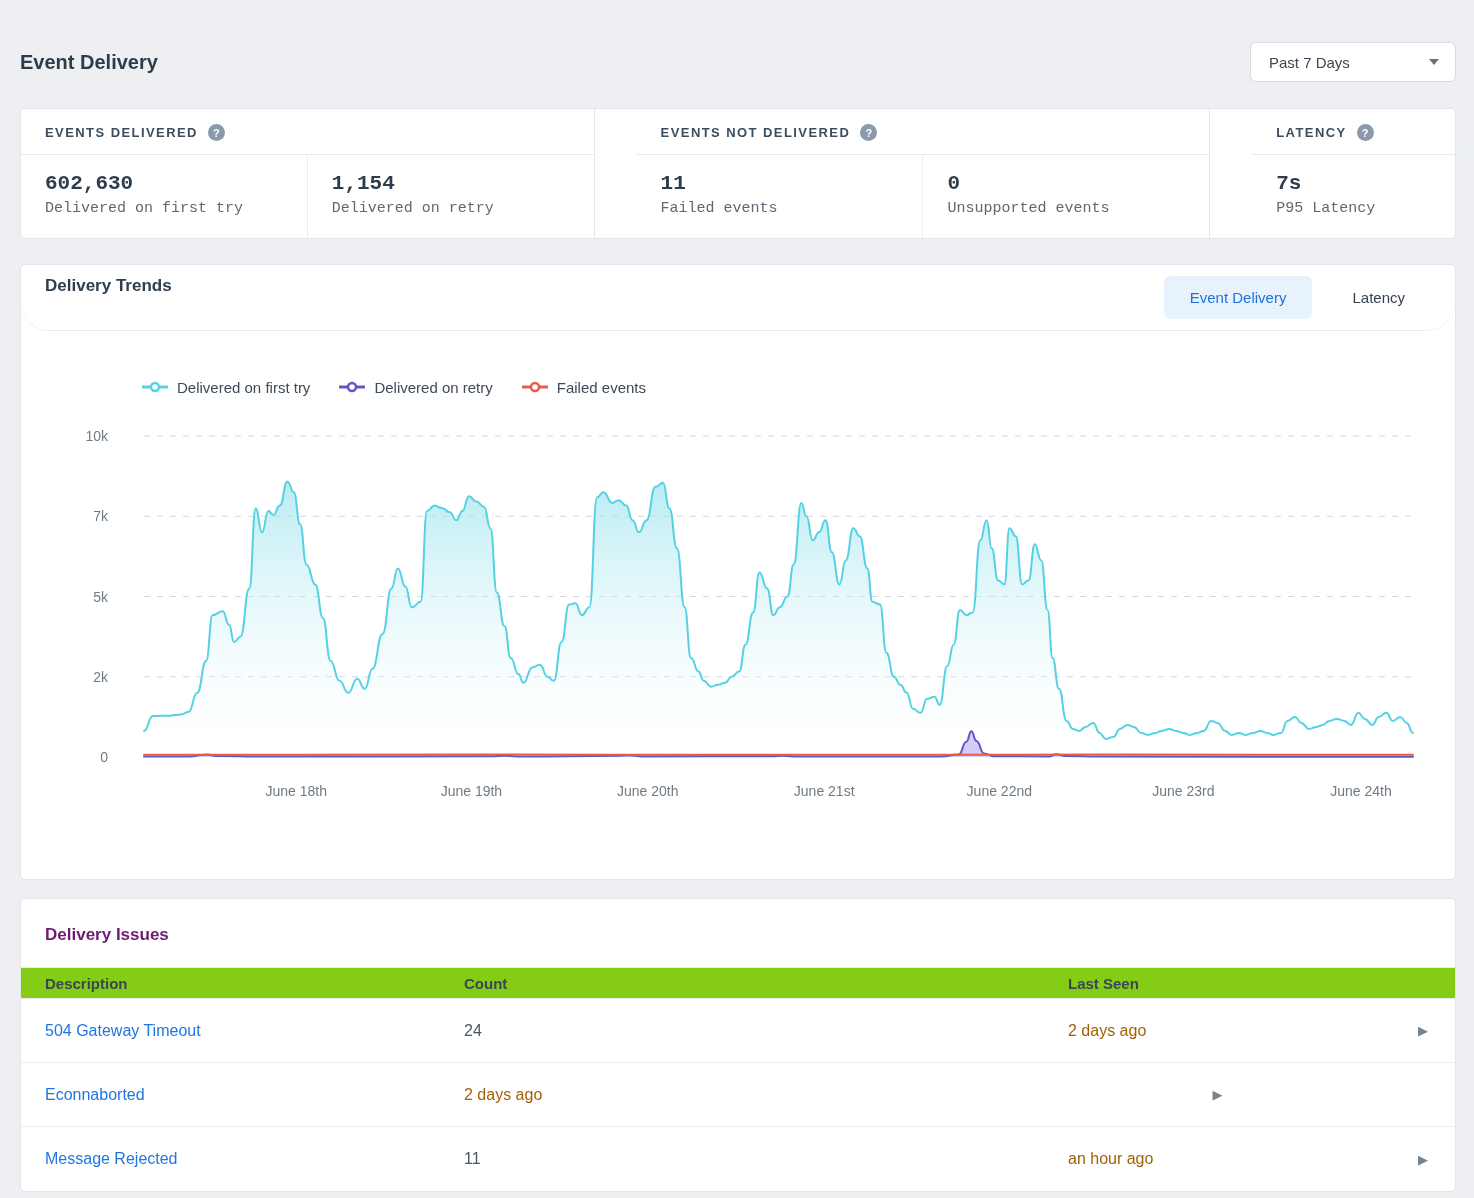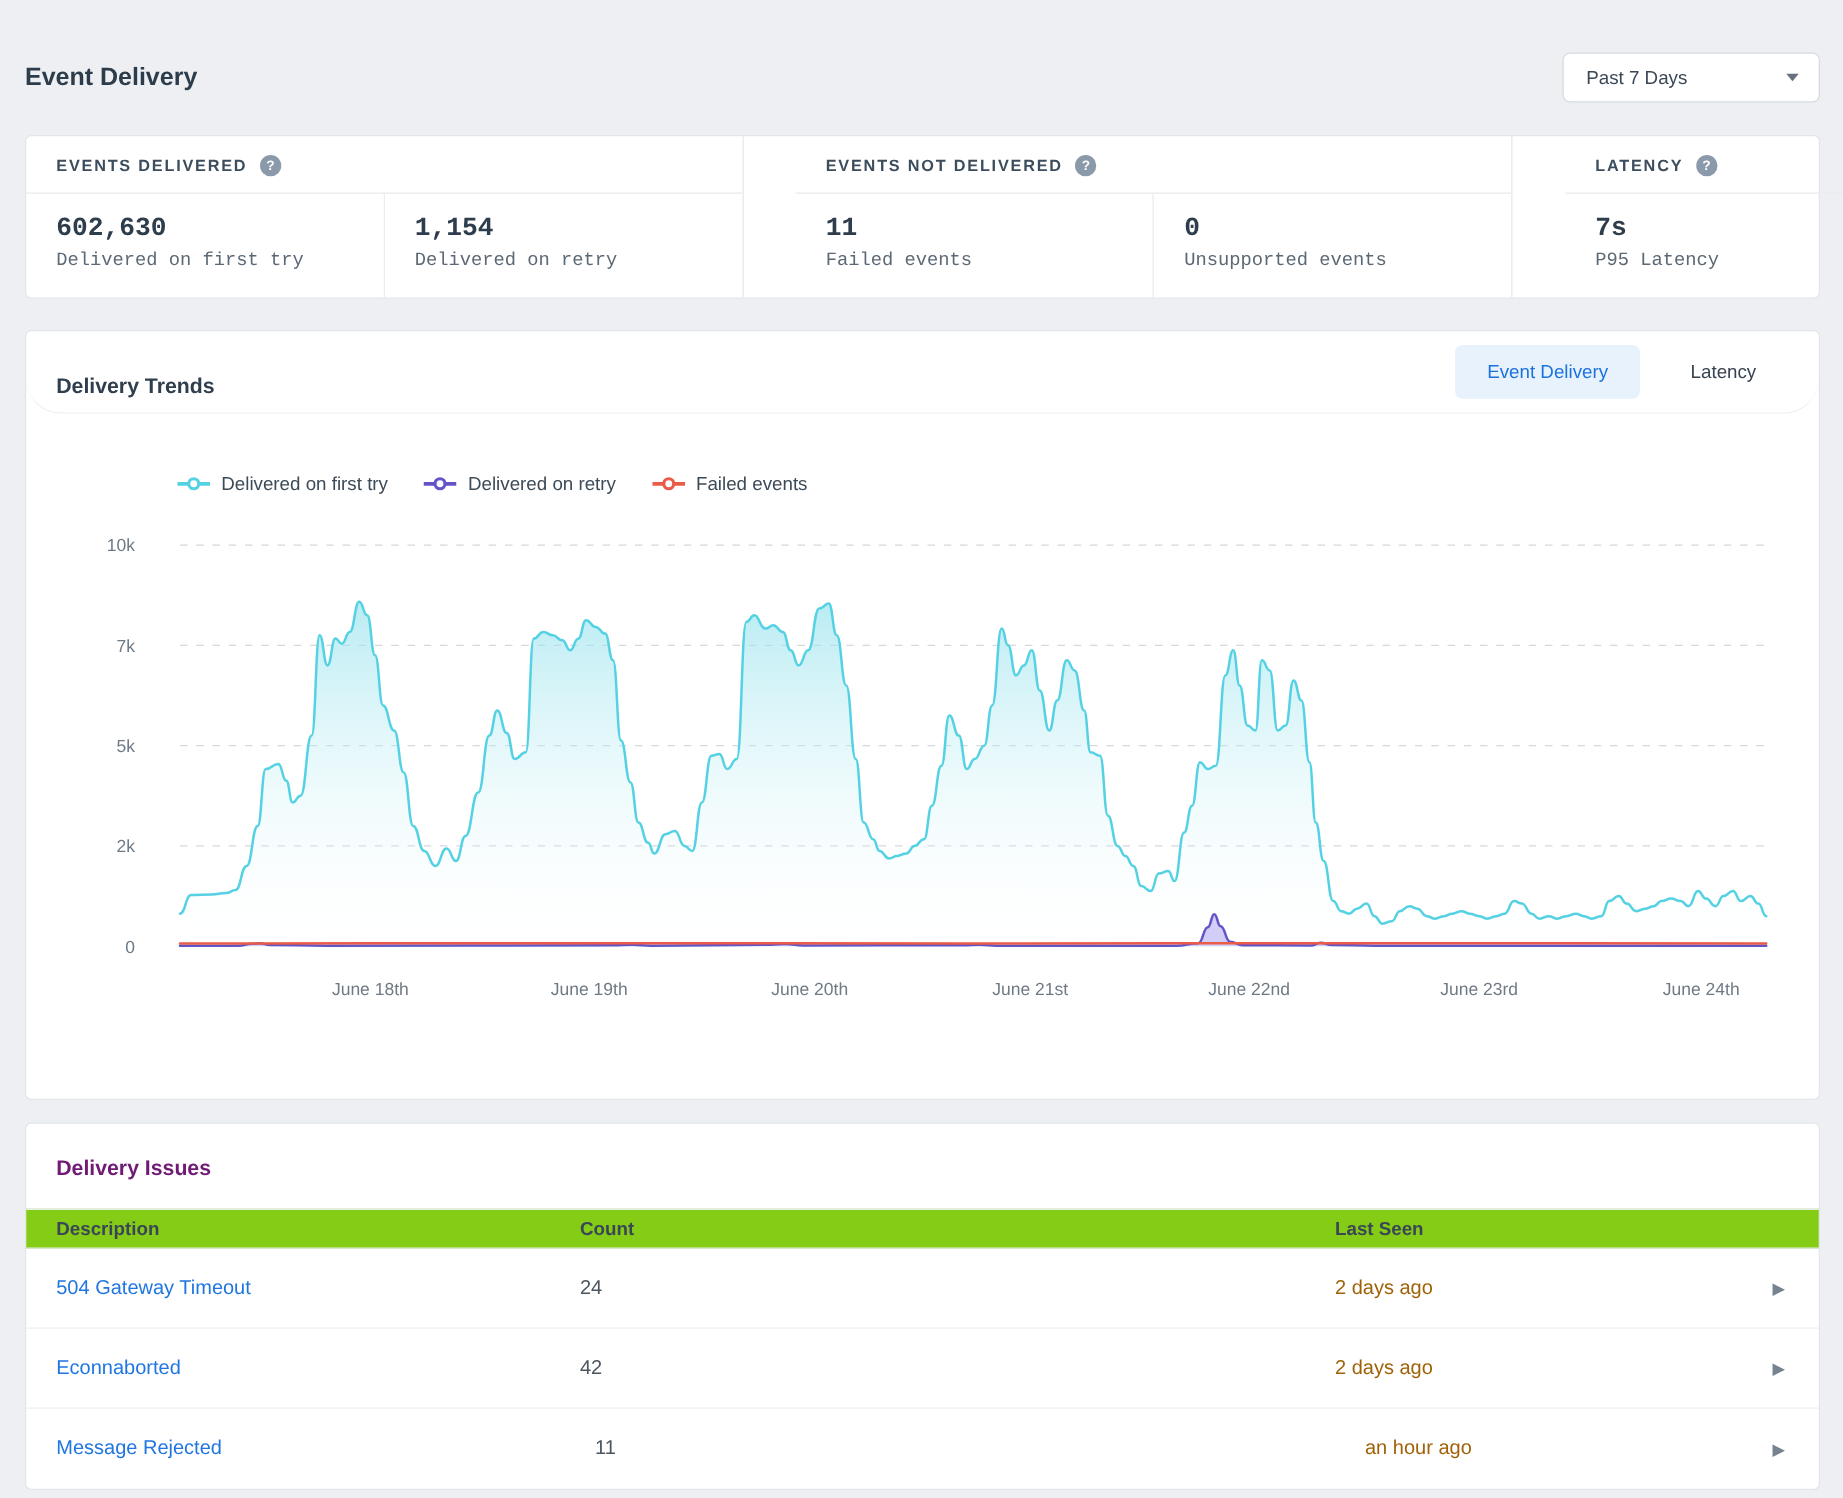--- a/index.html
+++ b/index.html
@@ -36,21 +36,21 @@
     font-size:11px; font-weight:700; display:inline-flex; align-items:center; justify-content:center; cursor:pointer;
   }
   .stat-body { display:flex; }
   .stat-metric { flex:1; padding:16px 24px 21px;font-family:Liberation Mono, monospace; }
   .stat-metric + .stat-metric { border-left:1px solid #eaedf1; }
   .stat-value { font-size:21px; font-weight:700; color:#2e3d4c; line-height:26px; }
   .stat-sub { font-size:15px; color:#5c6975; margin-top:3px; }
 
   
   .trends-card { margin-bottom:18px; }
-  .card-head { display:flex; justify-content:space-between; align-items:flex-end; padding:11px 24px; border-bottom:1px solid #e9ecef;border-radius:28px; }
+  .card-head { display:flex; justify-content:space-between; align-items:flex-start; padding:11px 24px; border-bottom:1px solid #e9ecef;border-radius:28px; }
   .card-title { font-size:17px; font-weight:700; color:#2f3e4d; }
   .tabs { display:flex; align-items:center; gap:14px; }
   .tab { background:none; border:none; font-family:inherit; font-size:15px; padding:13px 26px; border-radius:6px; color:#36424e; cursor:pointer; }
   .tab.active { background:#e8f2fd; color:#1a73dc; }
 
   .chart-wrap { padding:46px 24px 56px; }
   .legend { display:flex; align-items:center; gap:28px; margin-left:96px; height:20px; font-size:15px; color:#3d4a57; }
   .legend-item { display:inline-flex; align-items:center; gap:8px; cursor:pointer; }
   .chart-svg { display:block; margin-top:16px; }
 
@@ -59,21 +59,21 @@
   .issues-title { font-size:17px; font-weight:700; color:#701a75; padding:26px 24px 22px; }
   .issues-header {
     display:grid; grid-template-columns:419px 604px 1fr 64px; align-items:center;
     height:32px; background:#84cc16; border-top:1px solid #e9ecef; border-bottom:1px solid #e9ecef;
   }
   .issues-header .cell { padding-left:24px; font-size:15px; font-weight:700; color:#3a4655; }
   .issue-row {
     display:grid; grid-template-columns:419px 604px 1fr 64px; align-items:center;
     height:64px; border-bottom:1px solid #edf0f2;
   }
-  .issue-row:last-child { border-bottom:none;gap:12px; }
+  .issue-row:last-child { border-bottom:none; }
   .issue-row .cell { padding-left:24px; }
   .issue-link { color:#1f76e0; font-size:16px; text-decoration:none; cursor:pointer; }
   .issue-count { font-size:16px; color:#4b5661; }
   .issue-seen { font-size:16px; color:#a16207; }
   .chev { color:#76828f; font-size:13px; text-align:center; cursor:pointer; }
 </style>
 </head>
 <body>
 
 <div class="page">
@@ -209,21 +209,20 @@
     </div>
 
     <div class="issue-row">
       <div class="cell"><a class="issue-link">504 Gateway Timeout</a></div>
       <div class="cell issue-count">24</div>
       <div class="cell issue-seen">2 days ago</div>
       <div class="chev">▶</div>
     </div>
     <div class="issue-row">
       <div class="cell"><a class="issue-link">Econnaborted</a></div>
-      <div class="cell issue-count">42</div>
       <div class="cell issue-seen">2 days ago</div>
       <div class="chev">▶</div>
     </div>
     <div class="issue-row">
       <div class="cell"><a class="issue-link">Message Rejected</a></div>
       <div class="cell issue-count">11</div>
       <div class="cell issue-seen">an hour ago</div>
       <div class="chev">▶</div>
     </div>
   </section>

